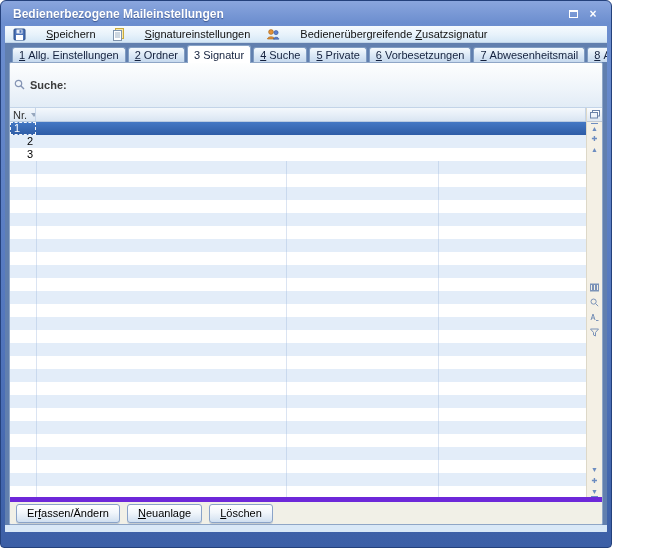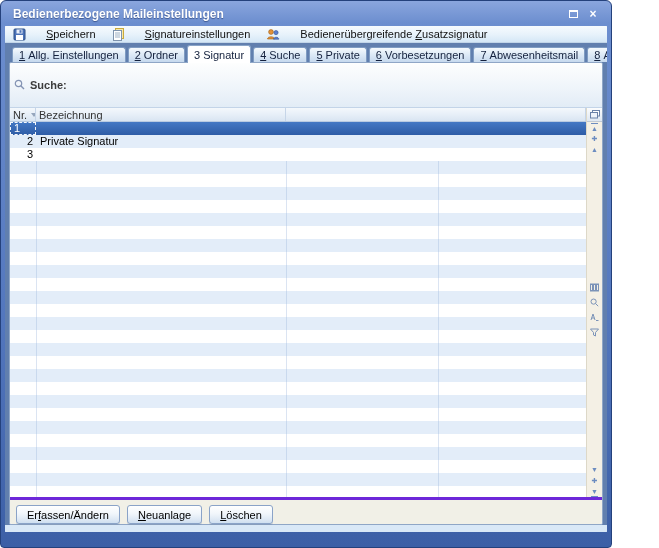--- a/index.html
+++ b/index.html
@@ -86,22 +86,22 @@
     display:flex; flex-direction:column; align-items:center;}
   .corner-btn{width:15px; height:14px; display:flex; align-items:center; justify-content:center;
     background:linear-gradient(180deg,#fbfcfd,#dfe8f2); border-bottom:1px solid #c0c9d4; cursor:pointer;}
   .glyph-btn{width:14px; height:11px; display:flex; align-items:center; justify-content:center;
     color:#6c8cc0; font-size:7px; line-height:9px; cursor:pointer;}
   .glyph-btn .bar-top{border-top:1px solid #6c8cc0; display:inline-block;}
   .glyph-btn .bar-bottom{border-bottom:1px solid #6c8cc0; display:inline-block;}
   .strip-spacer{flex:1;}
   .mid-group{display:flex; flex-direction:column; gap:4px; align-items:center;}
   
-  .buttons-row{flex:0 0 27px; display:flex; align-items:flex-end; gap:7px; padding:0 6px;
-    background:#f1f0e7; border-top:3px solid #6d28d9; border-radius:0 0 2px 2px;}
+  .buttons-row{flex:0 0 27px; display:flex; align-items:center; gap:7px; padding:0 6px;
+    background:#f1f0e7; border-top:5px solid #6d28d9; border-radius:0 0 2px 2px;}
   .btn{height:19px; display:flex; align-items:center; padding:0 10px; font-size:11px; color:#000;
     border:1px solid #8aa3c8; border-radius:3px; cursor:pointer;
     background:linear-gradient(180deg,#ffffff 0,#f1f6fb 45%,#dde8f4 80%,#cfdff0 100%);
     box-shadow:0 1px 0 rgba(120,140,170,.35);}
   .btn .key{text-decoration:underline;}
 </style>
 </head>
 <body>
 
 <div class="window">
@@ -197,34 +197,30 @@
             <span class="search-label">Suche:</span>
           </div>
 
           <div class="grid">
             <div class="grid-body">
               <div class="header-row">
                 <span class="hcell col-nr">
                     <span>Nr.</span>
                     <span class="sort-desc-icon"></span>
                   </span>
-                <span class="hcell col-bez">
-                    <span>Bezeichnung</span>
-                  </span>
                 <span class="hcell col-rest"></span>
               </div>
 
               <div class="row selected">
                 <span class="cell col-nr">1</span>
                 <span class="cell col-std"></span>
                 <span class="cell col-rest"></span>
               </div>
               <div class="row r2">
                 <span class="cell col-nr">2</span>
-                <span class="cell col-bez">Private Signatur</span>
                 <span class="cell col-std"></span>
                 <span class="cell col-rest"></span>
               </div>
               <div class="row">
                 <span class="cell col-nr">3</span>
                 <span class="cell col-std"></span>
                 <span class="cell col-rest"></span>
               </div>
 
               <div class="grid-filler"></div>

